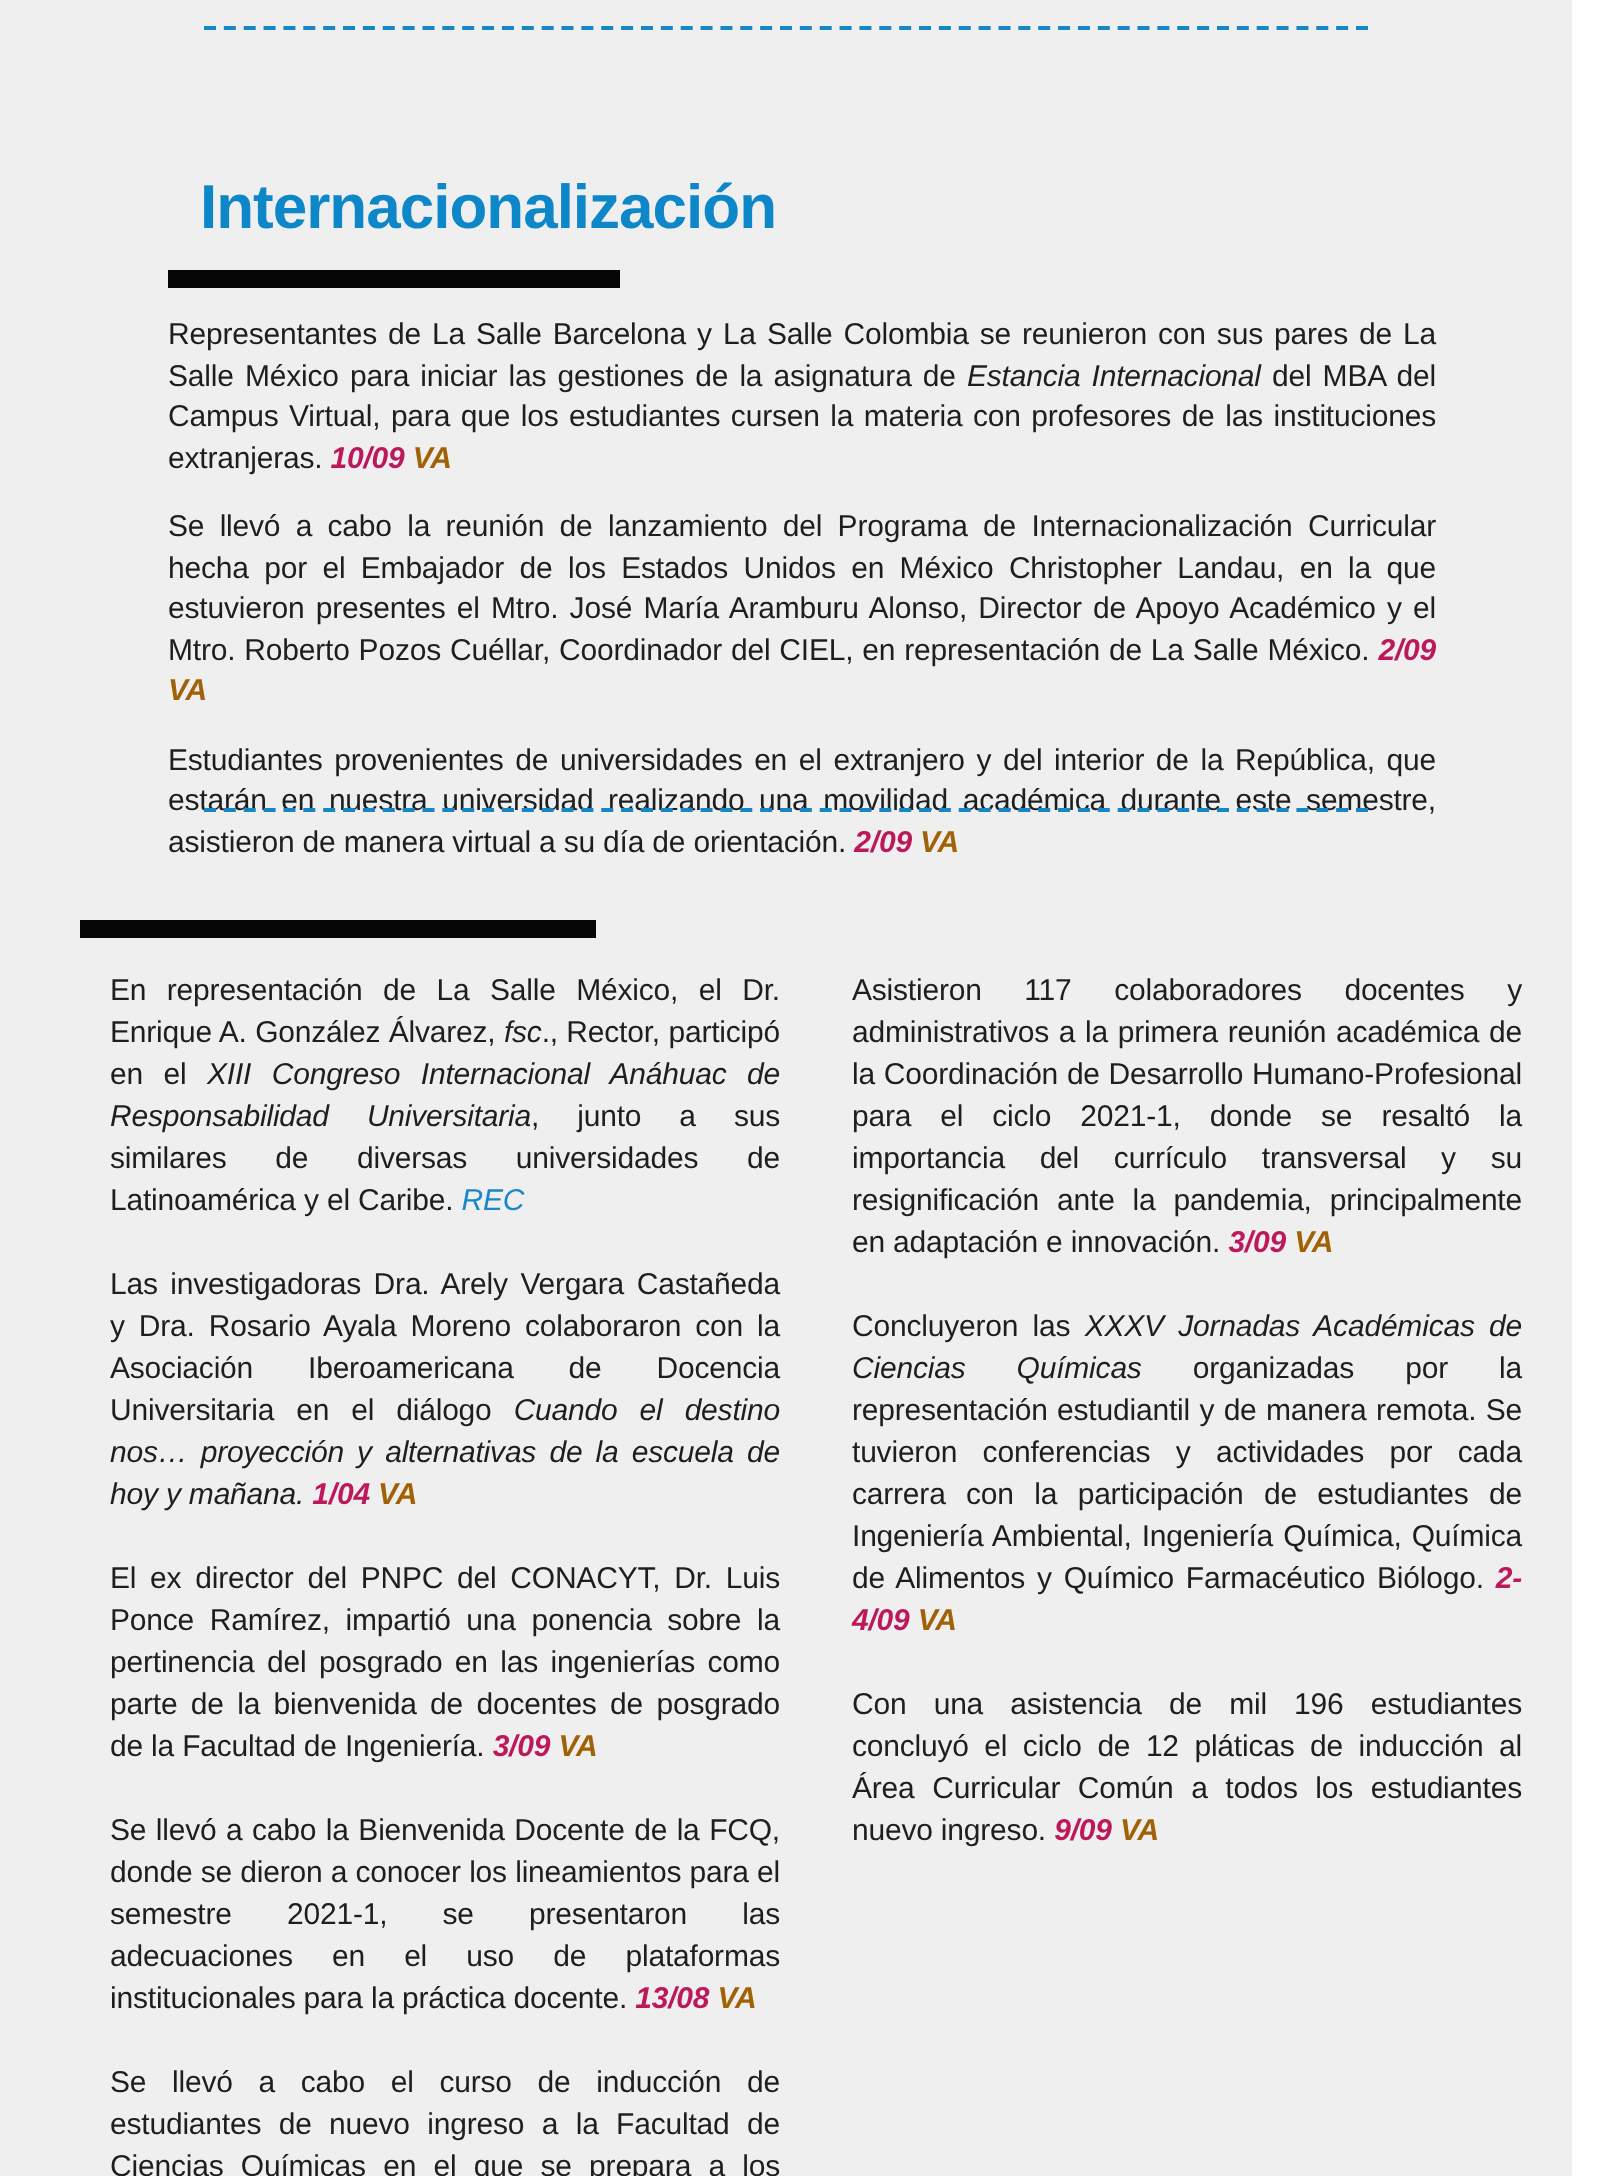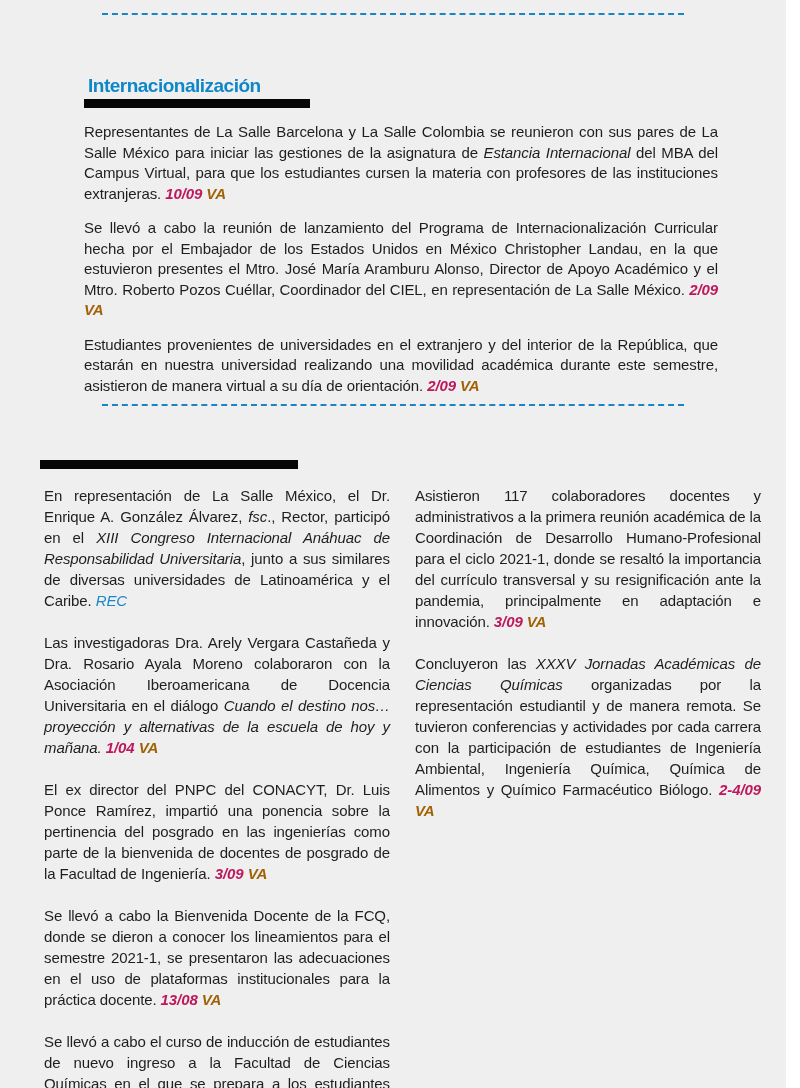--- a/index.html
+++ b/index.html
@@ -20,22 +20,22 @@
     position: absolute;
     left: 102px;
     width: 582px;
     height: 0;
     border-top: 2px dashed #1886c4;
   }
   .dashed-divider.top { top: 13px; }
   .dashed-divider.mid { top: 404px; }
 
   .section-title {
-    margin: 4px;
-    font-size: 19px;
+    margin: 16px;
+    font-size: 31px;
     font-weight: bold;
     letter-spacing: -0.5px;
     color: #0e87c9;
     line-height: 1;
   }
   .title-bar {
     background: #060606;
     height: 9px;
     margin-top: 4px;
   }
@@ -68,21 +68,21 @@
   .columns {
     margin-top: 16px;
     display: flex;
     gap: 21px;
   }
   .col {
     width: 350px;
     flex: 0 0 350px;
   }
   .col .para {
-    margin: 0 0 21px 4px;
+    margin: 0 0 21px 15px;
     font-size: 15px;
     line-height: 21px;
   }
 
   
   .r-i   { font-style: italic; }
   .r-date{ font-style: italic; color: #be185d; font-weight: bold; }
   .r-va  { font-style: italic; color: #a16207; font-weight: 600; }
   .r-rec { font-style: italic; color: #1a87c9; }
 </style>
@@ -111,17 +111,18 @@
       <div class="col">
         <p class="para"><span>En representación de La Salle México, el Dr. Enrique A. González Álvarez, </span><span class="r-i">fsc</span><span>., Rector, participó en el </span><span class="r-i">XIII Congreso Internacional Anáhuac de Responsabilidad Universitaria</span><span>, junto a sus similares de diversas universidades de Latinoamérica y el Caribe. </span><span class="r-rec">REC</span></p>
         <p class="para"><span>Las investigadoras Dra. Arely Vergara Castañeda y Dra. Rosario Ayala Moreno colaboraron con la Asociación Iberoamericana de Docencia Universitaria en el diálogo </span><span class="r-i">Cuando el destino nos… proyección y alternativas de la escuela de hoy y mañana.</span><span> </span><span class="r-date">1/04 </span><span class="r-va">VA</span></p>
         <p class="para"><span>El ex director del PNPC del CONACYT, Dr. Luis Ponce Ramírez, impartió una ponencia sobre la pertinencia del posgrado en las ingenierías como parte de la bienvenida de docentes de posgrado de la Facultad de Ingeniería. </span><span class="r-date">3/09 </span><span class="r-va">VA</span></p>
         <p class="para"><span>Se llevó a cabo la Bienvenida Docente de la FCQ, donde se dieron a conocer los lineamientos para el semestre 2021-1, se presentaron las adecuaciones en el uso de plataformas institucionales para la práctica docente. </span><span class="r-date">13/08 </span><span class="r-va">VA</span></p>
         <p class="para"><span>Se llevó a cabo el curso de inducción de estudiantes de nuevo ingreso a la Facultad de Ciencias Químicas en el que se prepara a los estudiantes para un examen diagnóstico y se les dan pláticas de inducción sobre apoyos y servicios de la universidad. </span></p>
       </div>
       <div class="col">
         <p class="para"><span>Asistieron 117 colaboradores docentes y administrativos a la primera reunión académica de la Coordinación de Desarrollo Humano-Profesional para el ciclo 2021-1, donde se resaltó la importancia del currículo transversal y su resignificación ante la pandemia, principalmente en adaptación e innovación. </span><span class="r-date">3/09 </span><span class="r-va">VA</span></p>
         <p class="para"><span>Concluyeron las </span><span class="r-i">XXXV Jornadas Académicas de Ciencias Químicas</span><span> organizadas por la representación estudiantil y de manera remota. Se tuvieron conferencias y actividades por cada carrera con la participación de estudiantes de Ingeniería Ambiental, Ingeniería Química, Química de Alimentos y Químico Farmacéutico Biólogo. </span><span class="r-date">2-4/09 </span><span class="r-va">VA</span></p>
+        <p class="para"><span>Con una asistencia de mil 196 estudiantes concluyó el ciclo de 12 pláticas de inducción al Área Curricular Común a todos los estudiantes nuevo ingreso. </span><span class="r-date">9/09 </span><span class="r-va">VA</span></p>
       </div>
     </div>
   </section>
 
 </div>
 
 </body></html>

